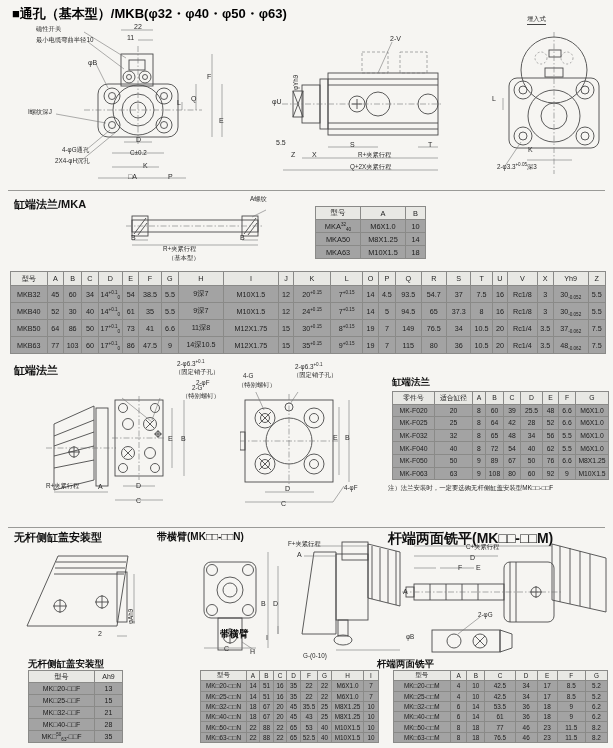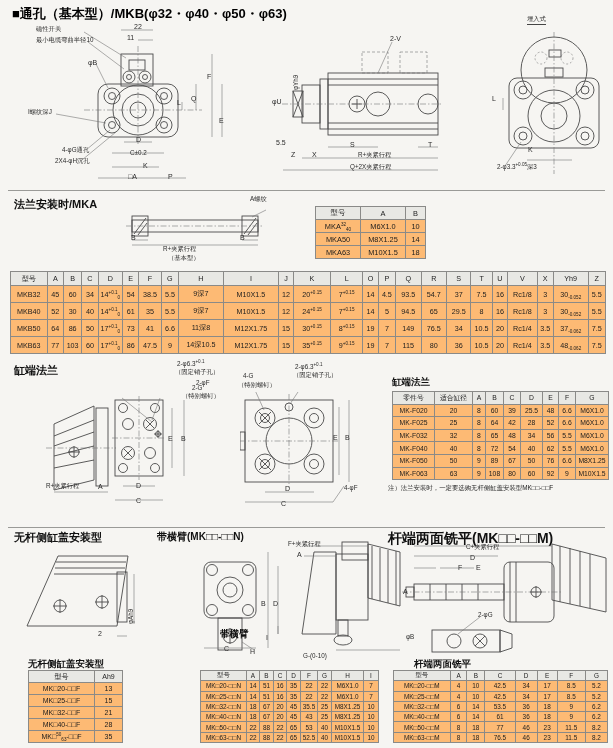--- a/index.html
+++ b/index.html
@@ -8,21 +8,21 @@
     background:#f6f5f2;color:#1c1c1c;
     font-family:"Liberation Sans","DejaVu Sans",sans-serif;
   }
   .lbl{position:absolute;font-size:7px;line-height:1.1;color:#2b2b2b;white-space:nowrap}
   .lbl.small{font-size:6.3px}
   .lbl.v{transform:rotate(-90deg);transform-origin:left top}
   .sec{position:absolute;font-weight:bold;color:#111;font-size:11px;white-space:nowrap}
   .title{position:absolute;left:12px;top:5px;font-weight:bold;font-size:13px;color:#000;white-space:nowrap}
   .hr{position:absolute;left:8px;width:597px;height:1px;background:#9a9a97}
   svg{position:absolute}
-  table{border-collapse:collapse;table-layout:fixed;background:#fdba74;position:absolute}
+  table{border-collapse:collapse;table-layout:fixed;background:#a3a3a3;position:absolute}
   th,td{border:1px solid #8a8a88;font-weight:normal;text-align:center;padding:0;overflow:hidden;white-space:nowrap}
   thead th{background:#e8e8e4;color:#222}
   sup,sub{font-size:4.6px;line-height:0}
   .tbl-main{left:10px;top:271px;width:596px;font-size:7.2px}
   .tbl-main tr{height:17px}
   .tbl-main thead tr{height:14px}
   .tbl-mka{left:315px;top:206px;width:110px;font-size:7.4px}
   .tbl-mka tr{height:13px}
   .tbl-flange{left:392px;top:391px;width:216px;font-size:6.8px}
   .tbl-flange tr{height:12.6px}
@@ -169,21 +169,21 @@
     <line x1="8" y1="138" x2="24" y2="114"></line>
   </g>
 </svg>
 <span class="lbl small underln" style="left:527px;top:16px">埋入式</span>
 <span class="lbl" style="left:492px;top:95px">L</span>
 <span class="lbl" style="left:528px;top:146px">K</span>
 <span class="lbl small" style="left:497px;top:164px">2-φ3.3<sup>+0.05</sup>深3</span>
 
 <div class="hr" style="top:190px"></div>
 
-<div class="sec" style="left:14px;top:197px">法兰安装时/MKA</div>
+<div class="sec" style="left:14px;top:197px">缸端法兰/MKA</div>
 <svg style="left:120px;top:208px" width="150" height="40" viewBox="0 0 150 40">
   <g stroke="#4a4a4a" stroke-width="0.9" fill="none">
     <rect x="12" y="12" width="126" height="12"></rect>
     <rect x="12" y="8" width="16" height="20"></rect>
     <rect x="122" y="8" width="16" height="20"></rect>
     <line x1="14" y1="26" x2="26" y2="10"></line>
       <line x1="18" y1="27" x2="27" y2="15"></line>
     <line x1="124" y1="26" x2="136" y2="10"></line>
       <line x1="128" y1="27" x2="137" y2="15"></line>
   </g>
@@ -325,21 +325,21 @@
         <td>5.5</td>
         <td>9深7</td>
         <td>M10X1.5</td>
         <td>12</td>
         <td>24<sup>+0.15</sup></td>
         <td>7<sup>+0.15</sup></td>
         <td>14</td>
         <td>5</td>
         <td>94.5</td>
         <td>65</td>
-        <td>29.5</td>
+        <td>37.3</td>
         <td>8</td>
         <td>16</td>
         <td>Rc1/8</td>
         <td>3</td>
         <td>30<sub>-0.052</sub></td>
         <td>5.5</td>
       </tr>
       <tr>
         <td>MKB50</td>
         <td>64</td>
@@ -832,21 +832,21 @@
     <line x1="78" y1="79" x2="56" y2="96"></line>
   </g>
 </svg>
 <span class="lbl small" style="left:466px;top:544px">C+夹紧行程</span>
 <span class="lbl" style="left:470px;top:554px">D</span>
 <span class="lbl" style="left:458px;top:564px">F</span>
 <span class="lbl" style="left:476px;top:564px">E</span>
 <span class="lbl" style="left:403px;top:588px">A</span>
 <span class="lbl small" style="left:478px;top:612px">2-φG</span>
 <span class="lbl small" style="left:406px;top:634px">φB</span>
-<div class="subtitle" style="left:414px;top:658px">杆端两面铣平</div>
+<div class="subtitle" style="left:377px;top:658px">杆端两面铣平</div>
 <table class="tbl-br">
   <colgroup>
     <col style="width:54px">
       <col style="width:16px">
       <col style="width:17px">
       <col style="width:29px">
     <col style="width:21px">
       <col style="width:19px">
       <col style="width:27px">
       <col style="width:21px">

